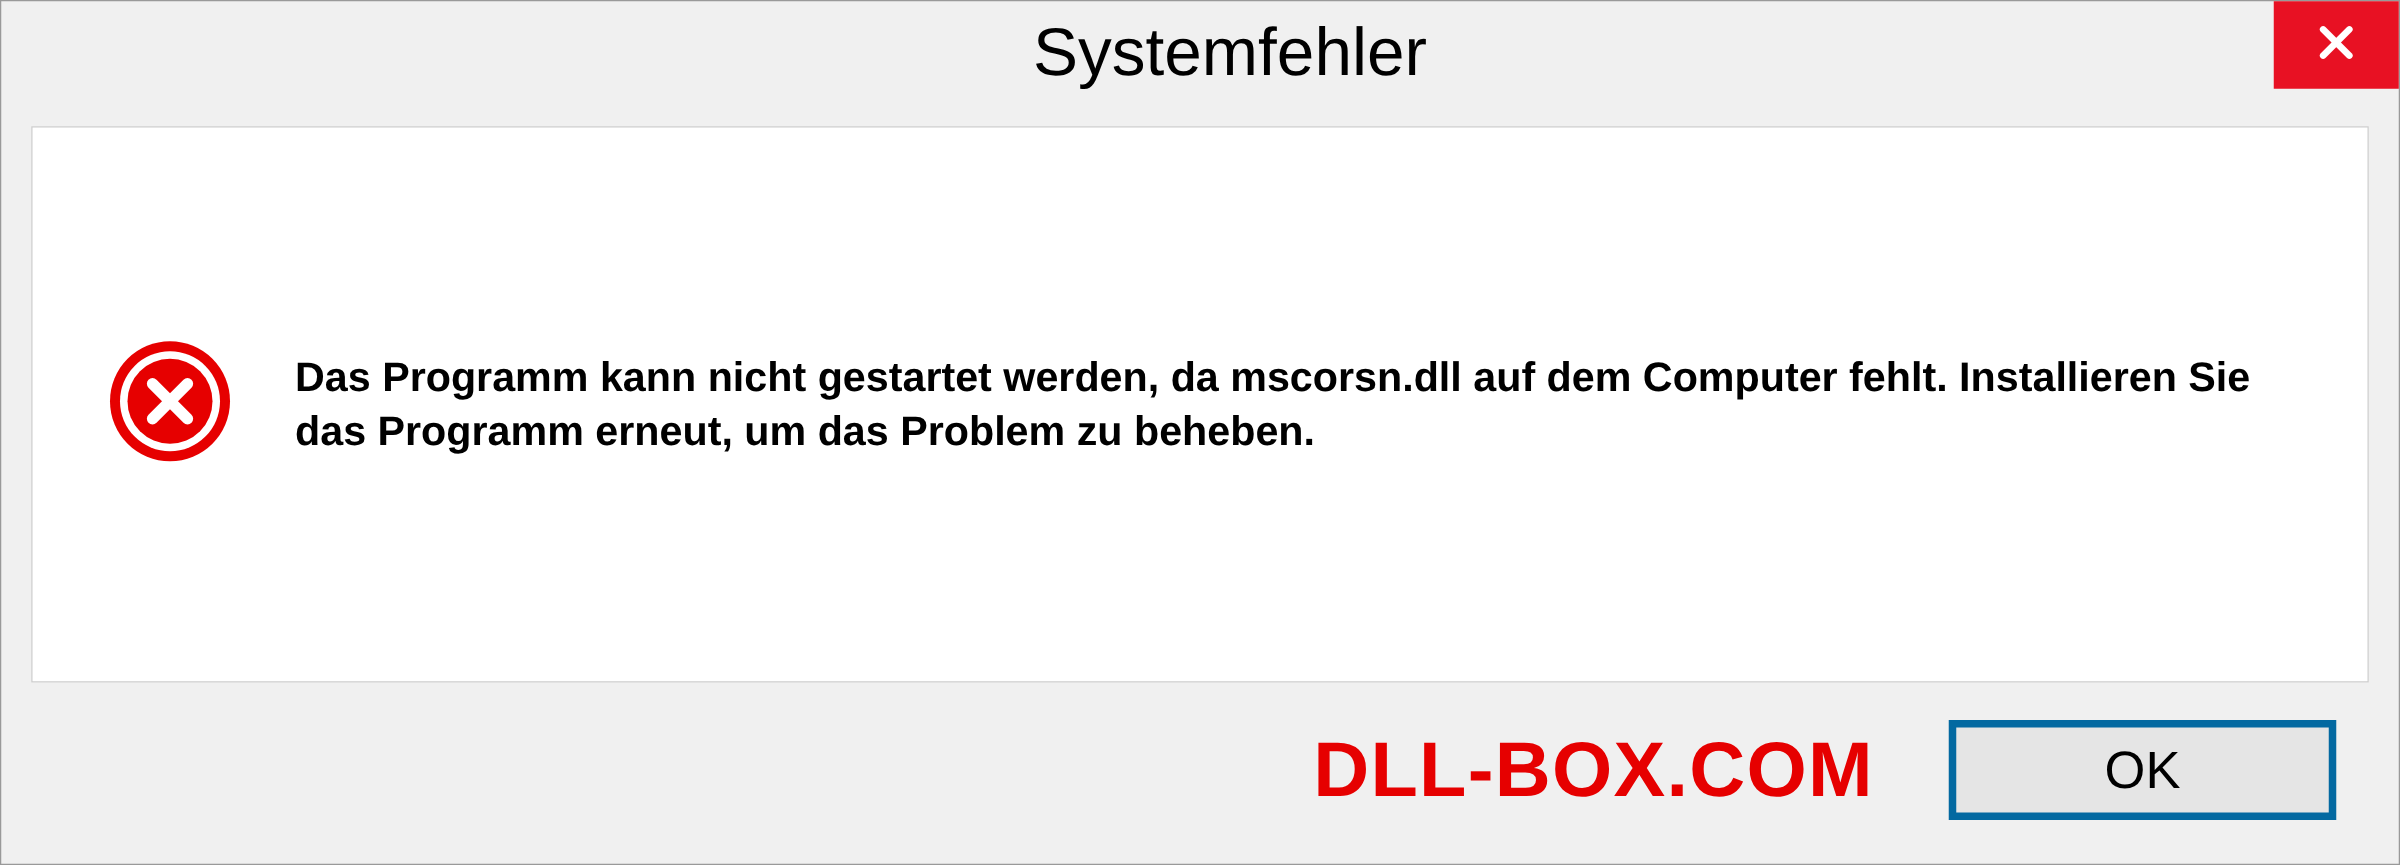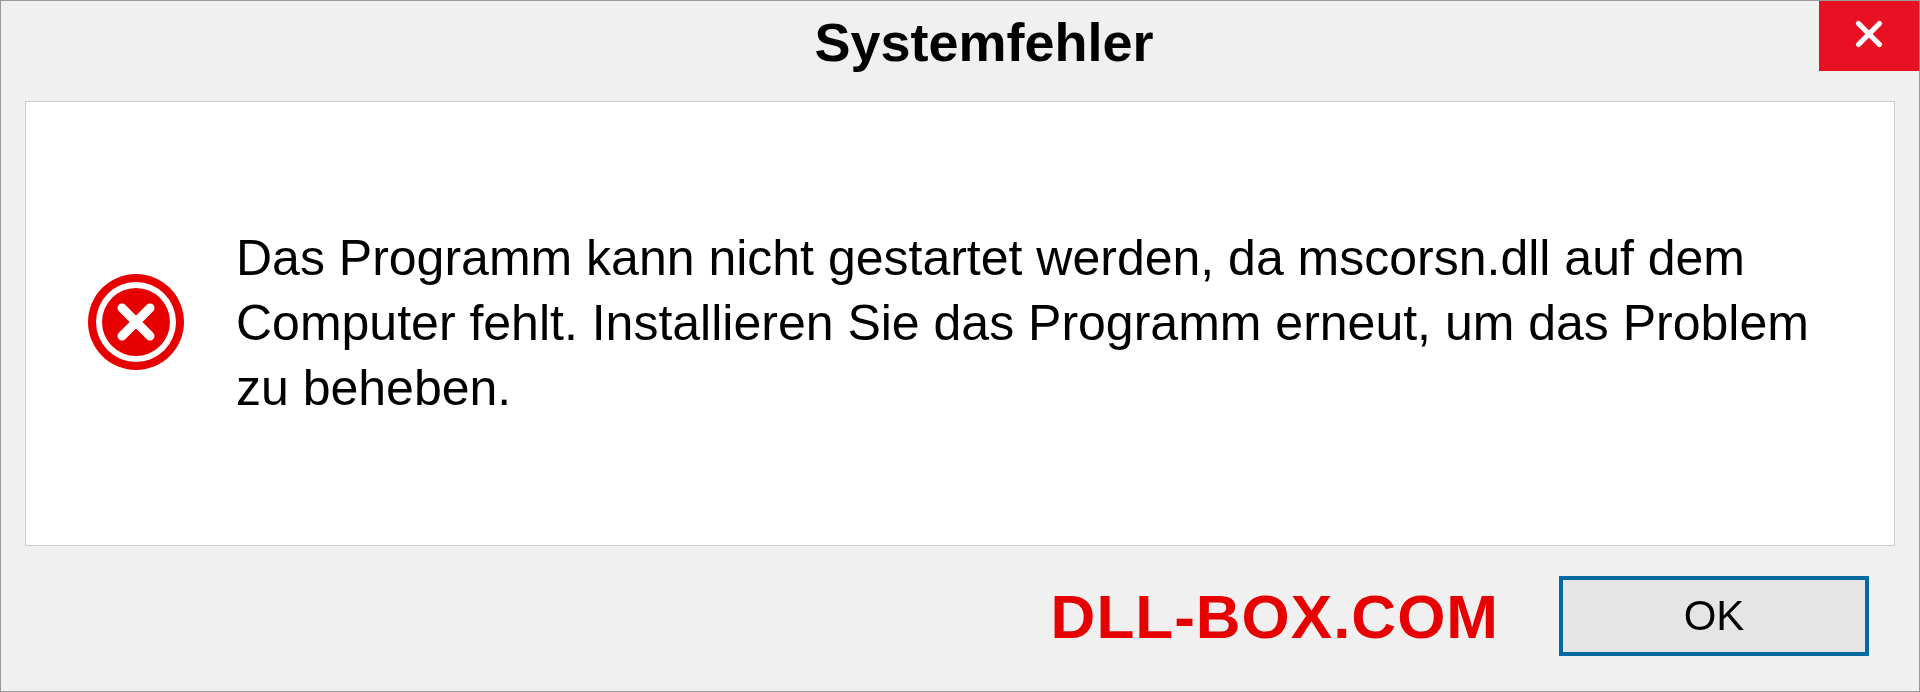--- a/index.html
+++ b/index.html
@@ -29,21 +29,21 @@
       display: flex;
       align-items: flex-start;
       justify-content: center;
       position: relative;
       padding-top: 10px;
       height: 90px;
     }
     
     .titlebar-title {
       font-size: 54px;
-      font-weight: 700;
+      font-weight: 400;
       color: #000;
       text-align: center;
       margin-left: 48px;
     }
     
     .close-button {
       position: absolute;
       top: 0;
       right: 0;
       width: 100px;
@@ -74,24 +74,24 @@
     .error-icon-wrapper {
       flex-shrink: 0;
     }
     
     .error-icon {
       width: 100px;
       height: 100px;
     }
     
     .error-message {
-      font-size: 50px;
+      font-size: 33px;
       line-height: 1.3;
       color: #000;
-      font-weight: 400;
+      font-weight: 700;
     }
     
     .footer {
       display: flex;
       align-items: center;
       justify-content: flex-end;
       padding: 30px 50px 35px 74px;
       gap: 60px;
     }
     
@@ -100,21 +100,21 @@
       font-weight: 800;
       color: #e60000;
       letter-spacing: 1px;
       font-family: Arial, sans-serif;
     }
     
     .ok-button {
       width: 310px;
       height: 80px;
       background: #e5e5e5;
-      border: 4px solid #0369a1;
+      border: 6px solid #0369a1;
       font-size: 42px;
       color: #000;
       display: flex;
       align-items: center;
       justify-content: center;
       cursor: pointer;
       font-family: inherit;
     }
   </style>
 </head>

